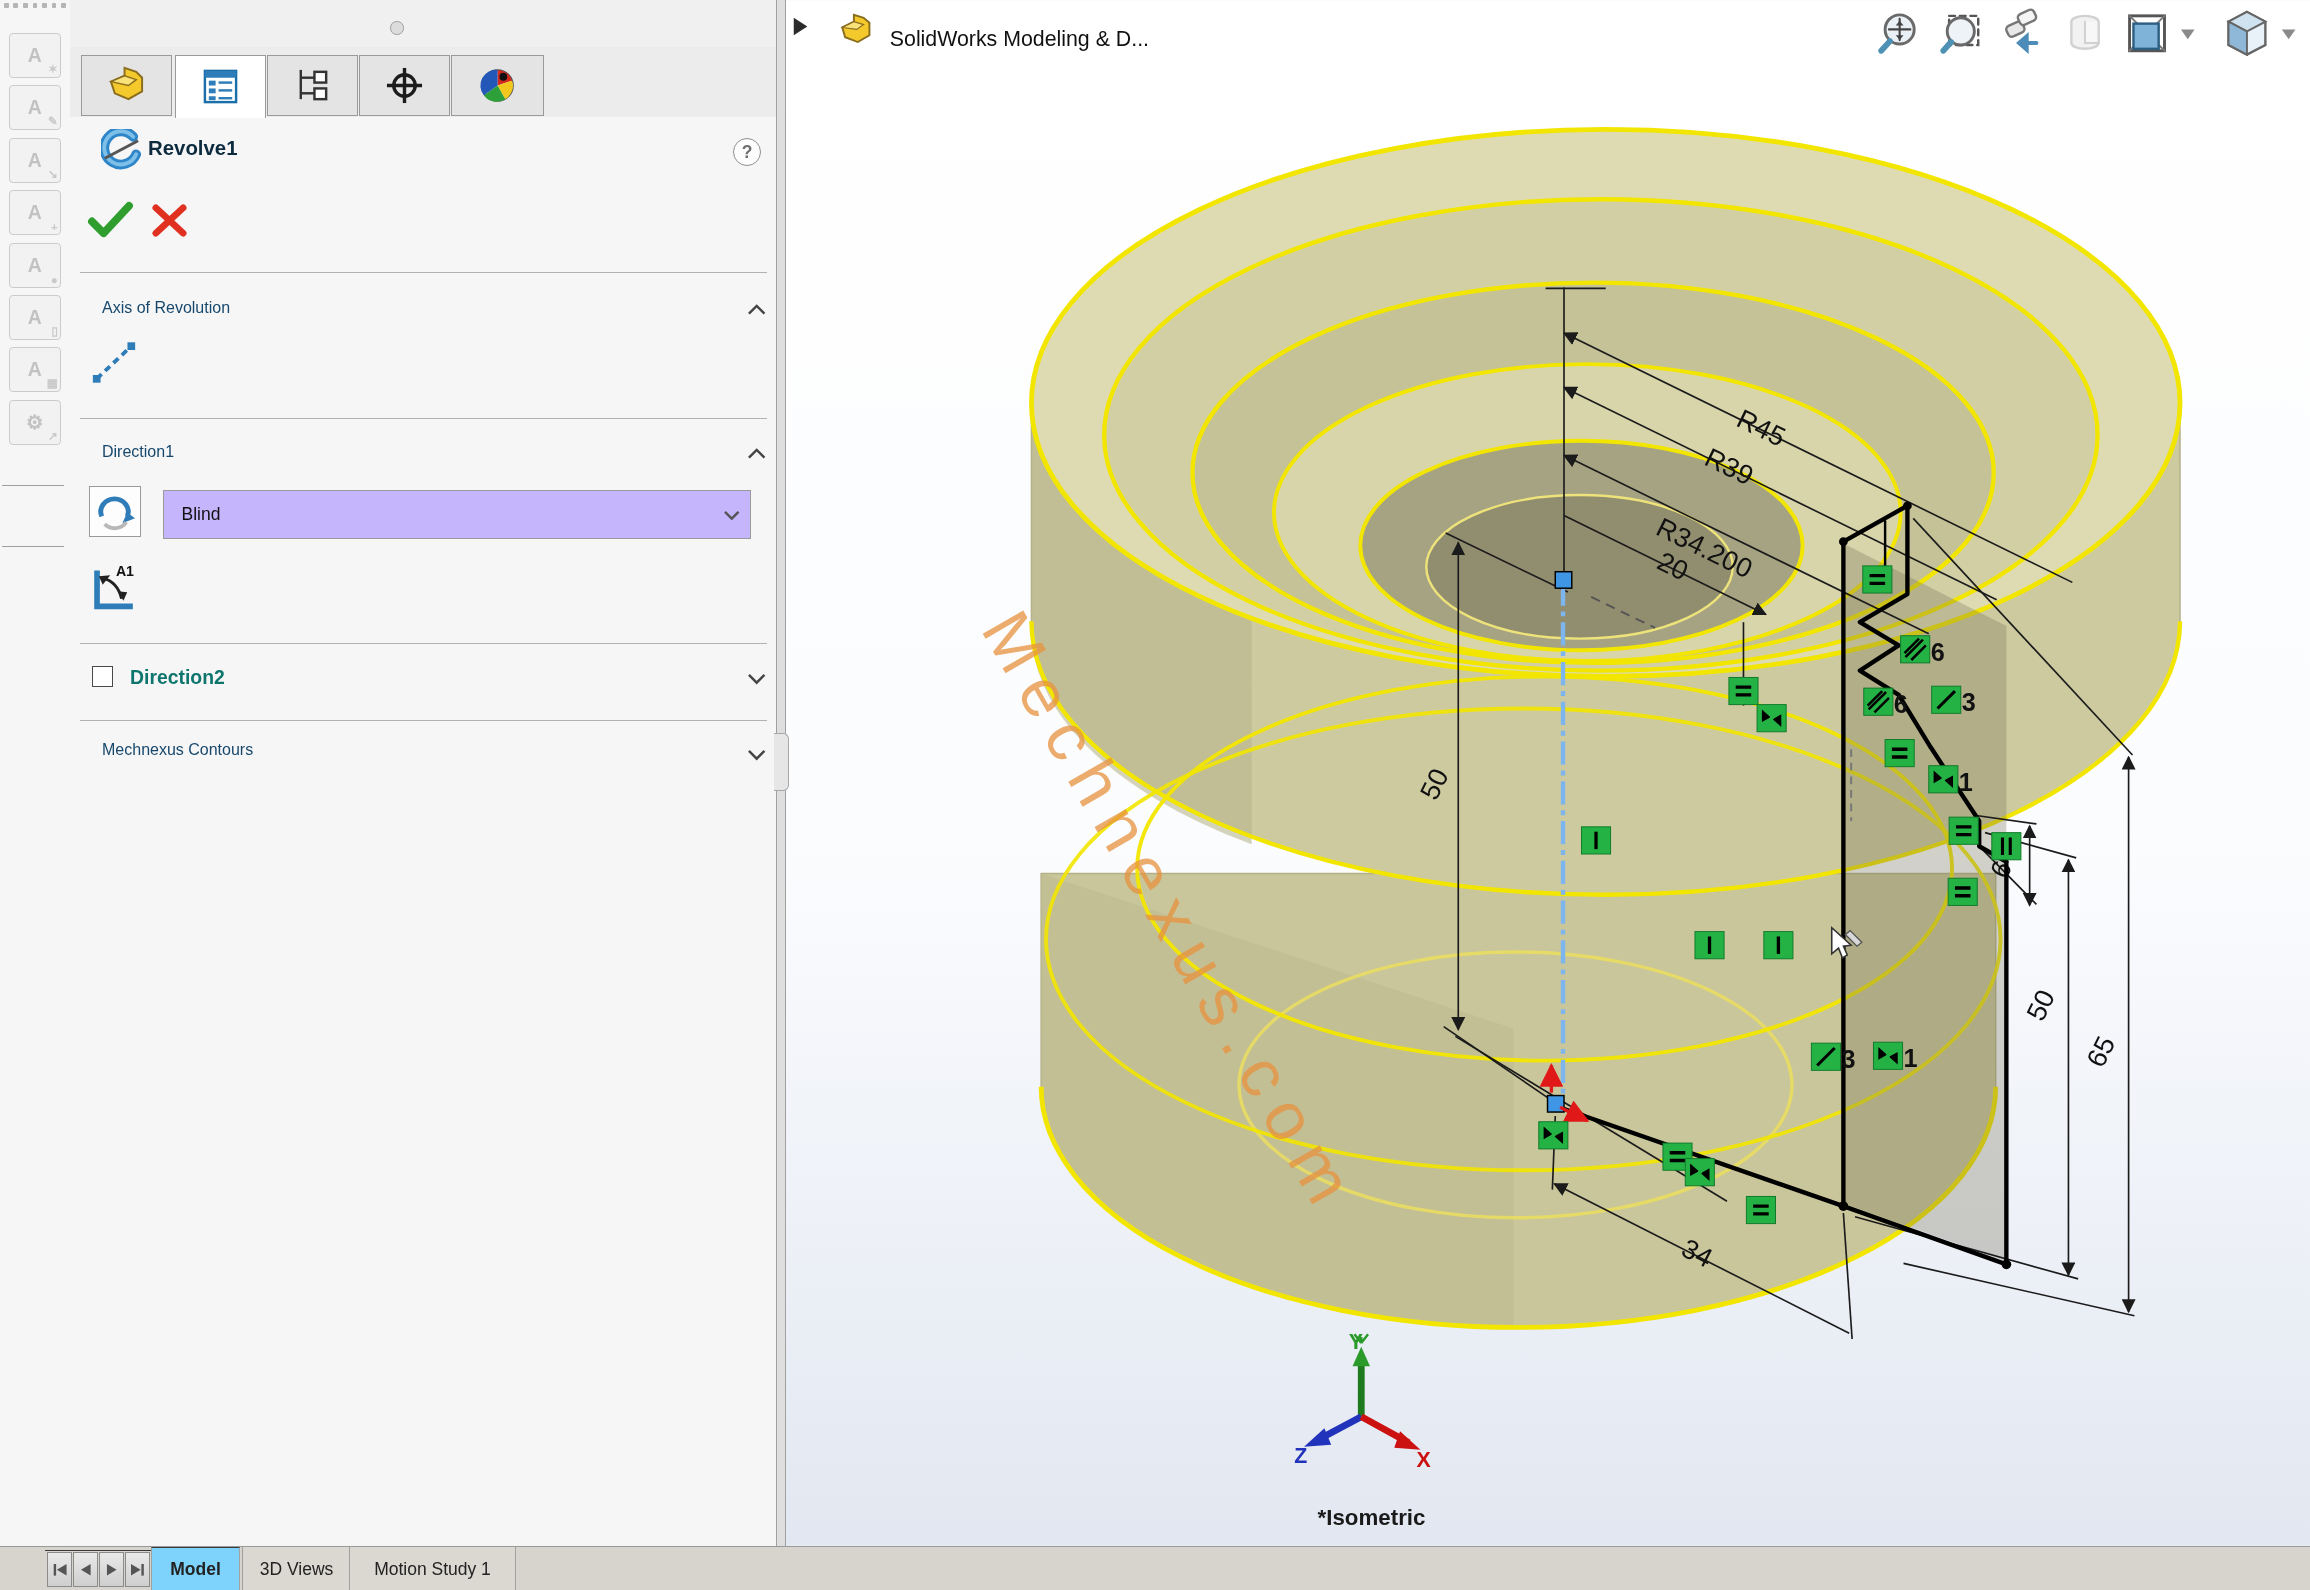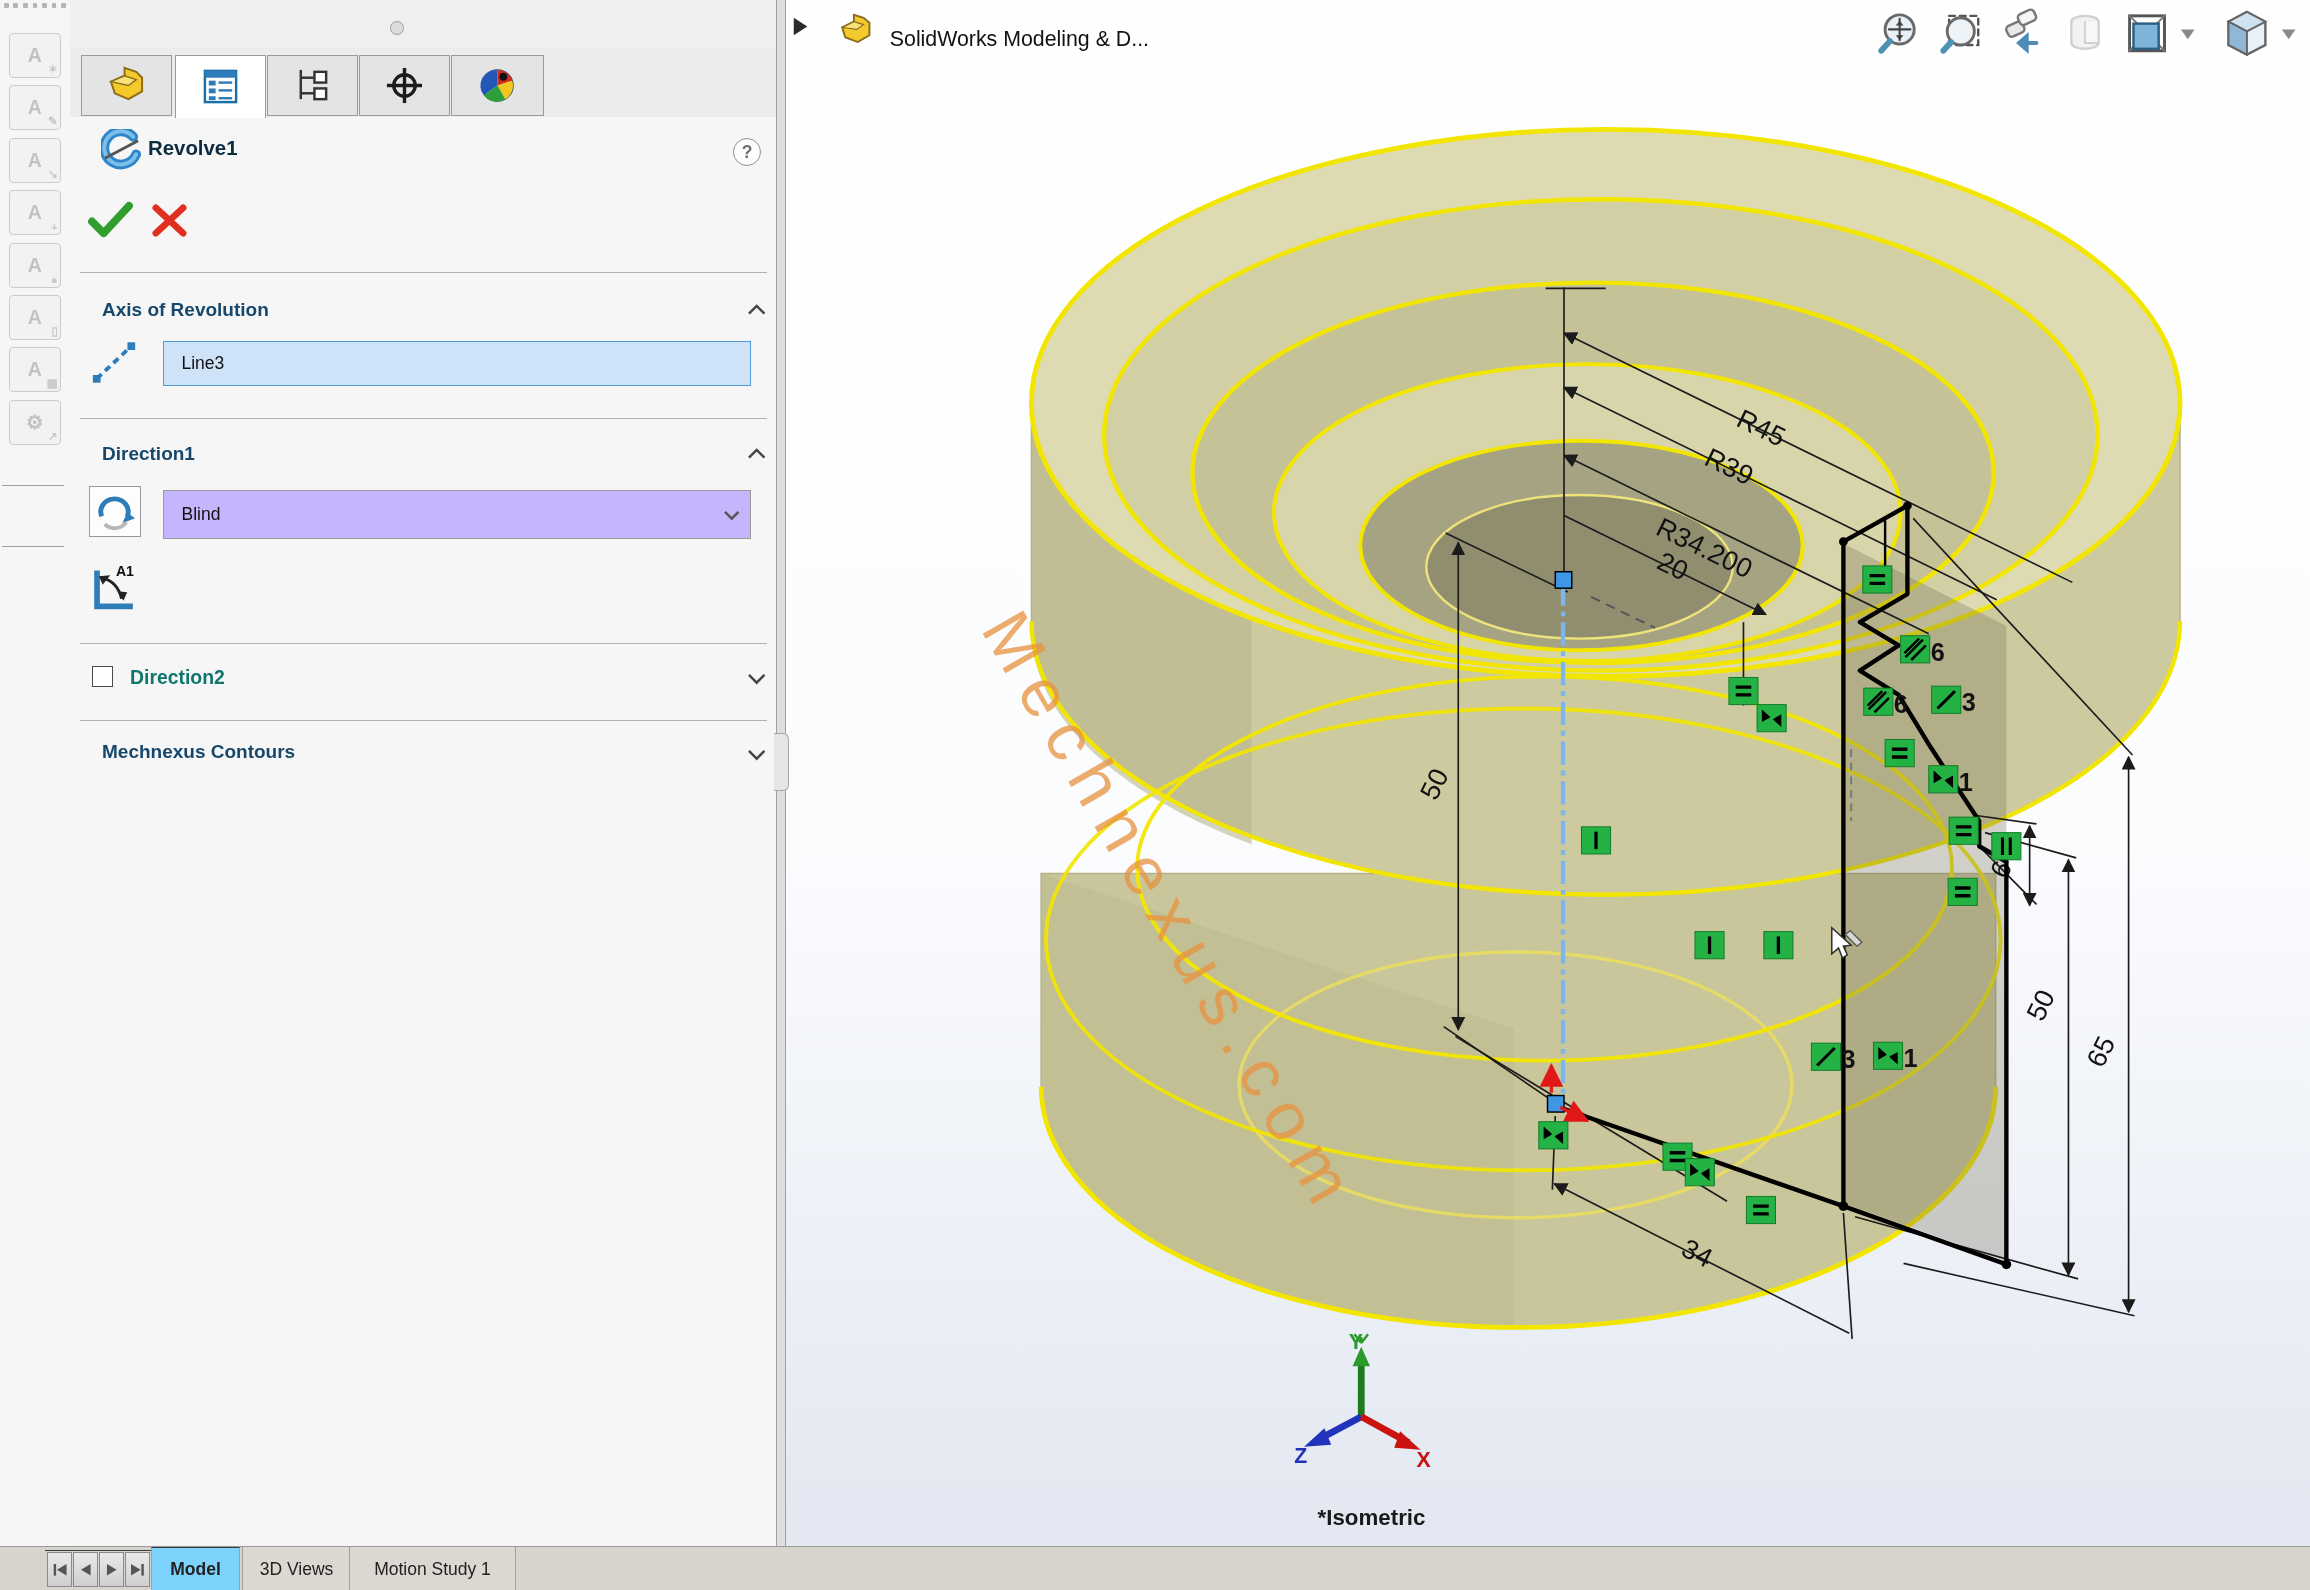--- a/index.html
+++ b/index.html
@@ -17,21 +17,21 @@
   
   #pm-panel{position:absolute;left:70px;top:0;width:706px;height:1546px;background:#f5f5f6;}
   #pm-topstrip{position:absolute;left:0;top:0;width:706px;height:47px;background:#f0f0f0;border-bottom:1px solid #bdbdbd;}
   #pm-dragdot{position:absolute;left:320px;top:21.3px;width:11.6px;height:11.6px;border-radius:50%;background:#dcdcdc;border:1px solid #9e9e9e;}
   #pm-tabbar{position:absolute;left:0;top:47px;width:706px;height:70px;background:#ececec;border-bottom:1px solid #a5a5a5;}
   .pm-tab{position:absolute;top:7.8px;height:61px;width:91px;background:#e4e4e4;border:1px solid #9a9a9a;
           display:flex;align-items:center;justify-content:center;box-sizing:border-box;}
   .pm-tab.active{background:#ffffff;height:63px;border-bottom:none;z-index:2;}
   #pm-content{position:absolute;left:0;top:117px;width:706px;height:1428px;background:#f6f6f7;}
   .sep{position:absolute;left:9.7px;width:687px;border-top:1.9px solid #b2b2b2;}
-  .section-header{position:absolute;left:32px;font-size:19px;font-weight:bold;color:#17486c;}
+  .section-header{position:absolute;left:32px;font-size:16px;font-weight:normal;color:#17486c;}
   .chev{position:absolute;left:677px;width:19.4px;height:13.6px;cursor:pointer;}
   .pm-title{position:absolute;left:78px;top:136px;font-size:20.4px;font-weight:bold;color:#0d2b3f;}
   .help-circle{position:absolute;left:663px;top:136px;width:26px;height:26px;border:1.9px solid #8f8f8f;border-radius:50%;
                color:#6f6f6f;font-size:17.5px;font-weight:bold;display:flex;align-items:center;justify-content:center;background:#fdfdfd;}
   .sel-input{position:absolute;left:93px;width:588px;height:45px;background:#cfe3f8;border:1.9px solid #4f9bd5;
              box-sizing:border-box;font-size:17.5px;color:#111;display:flex;align-items:center;padding-left:17.5px;}
   .dropdown{position:absolute;left:93px;width:588px;height:49px;background:#c4b5fd;border:1px solid #9a9a9a;
             box-sizing:border-box;font-size:17.5px;color:#111;display:flex;align-items:center;padding-left:17.5px;}
   .dropdown .dd-arrow{position:absolute;right:9.7px;top:17.5px;}
   .num-input{position:absolute;left:93px;width:588px;height:47px;background:#ffffff;border:1px solid #8f8f8f;
@@ -182,23 +182,20 @@
 
     <div class="section-header" style="top:182px">Axis of Revolution</div>
     <svg class="chev" style="top:186px" viewBox="0 0 20 14">
       <polyline points="2,11 10,3 18,11" fill="none" stroke="#444" stroke-width="2.5"></polyline>
     </svg>
     <svg class="icon-box" style="top:221px" width="50" height="49" viewBox="0 0 52 50">
       <line x1="8" y1="42" x2="44" y2="8" stroke="#2e7cb8" stroke-width="4" stroke-dasharray="7 5"></line>
       <rect x="4" y="38" width="8" height="8" fill="#2e7cb8"></rect>
         <rect x="40" y="4" width="8" height="8" fill="#2e7cb8"></rect>
     </svg>
-    <div class="sel-input" style="top:224px">
-      <span>Line3</span>
-    </div>
     <div class="sep" style="top:301px"></div>
 
     <div class="section-header" style="top:326px">Direction1</div>
     <svg class="chev" style="top:330px" viewBox="0 0 20 14">
       <polyline points="2,11 10,3 18,11" fill="none" stroke="#444" stroke-width="2.5"></polyline>
     </svg>
     <div class="icon-box framed" style="top:369px">
       <svg width="49" height="47" viewBox="0 0 50 48">
         <path d="M12 30 A14 13 0 1 1 38 30" fill="none" stroke="#2e7cb8" stroke-width="5"></path>
         <polygon points="38,26 46,32 33,37" fill="#2e7cb8"></polygon>

